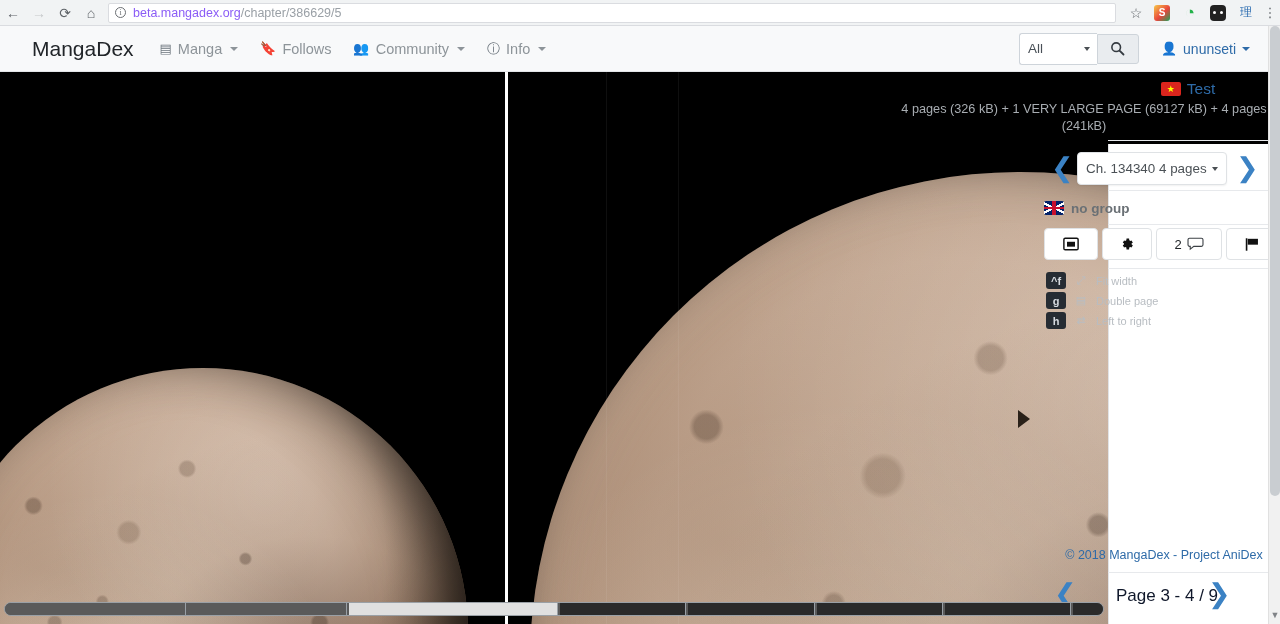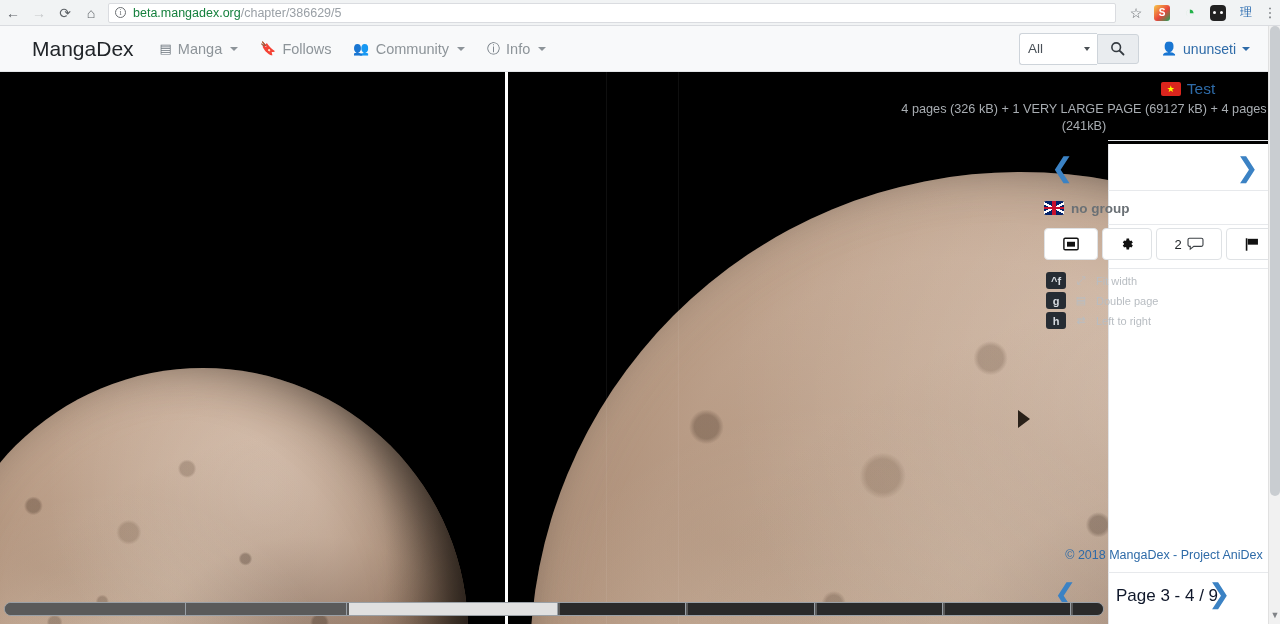--- a/index.html
+++ b/index.html
@@ -37,21 +37,21 @@
     padding: 0 6px;
     font-size: 12.5px;
   }
   #omnibox .info-ic {
     width: 11px; height: 11px; border-radius: 50%;
     border: 1.2px solid #6b6f73; color: #6b6f73;
     font-size: 8px; line-height: 9px; text-align: center;
     margin-right: 7px; font-family: "Liberation Serif", serif;
     flex: 0 0 auto;
   }
-  #omnibox .url-host { color: #15803d; }
+  #omnibox .url-host { color: #8b5cf6; }
   #omnibox .url-path { color: #9aa0a6; }
   #star-icon { width: 24px; text-align: center; color: #5f6368; font-size: 14px; }
   .ext-ic {
     width: 16px; height: 16px; border-radius: 3px;
     margin: 0 6px; flex: 0 0 auto;
     display: flex; align-items: center; justify-content: center;
     font-size: 10px; color: #fff;
   }
   #ext-s { background: linear-gradient(135deg,#f7c948,#e8453c 55%,#1aa35a); font-weight: bold; }
   #ext-drop { color: #23b24a; font-size: 17px; background: none; }
@@ -412,20 +412,24 @@
 
 <div id="title-line">
   <span class="flag flag-vn">★</span>
   <span id="chapter-title">Test</span>
 </div>
 <div id="pages-summary">4 pages (326 kB) + 1 VERY LARGE PAGE (69127 kB) + 4 pages (241kB)</div>
 <div id="divider-1"></div>
 
 <div id="chapter-nav-row">
   <div class="chev" id="chap-prev">❮</div>
+  <div id="chapter-select">
+    <span>Ch. 134340 4 pages</span>
+    <span class="sel-caret"></span>
+  </div>
   <div class="chev" id="chap-next">❯</div>
 </div>
 <div id="divider-2"></div>
 
 <div id="group-row">
   <span class="flag flag-gb"></span>
   <span id="group-name">no group</span>
 </div>
 <div id="divider-3"></div>
 

